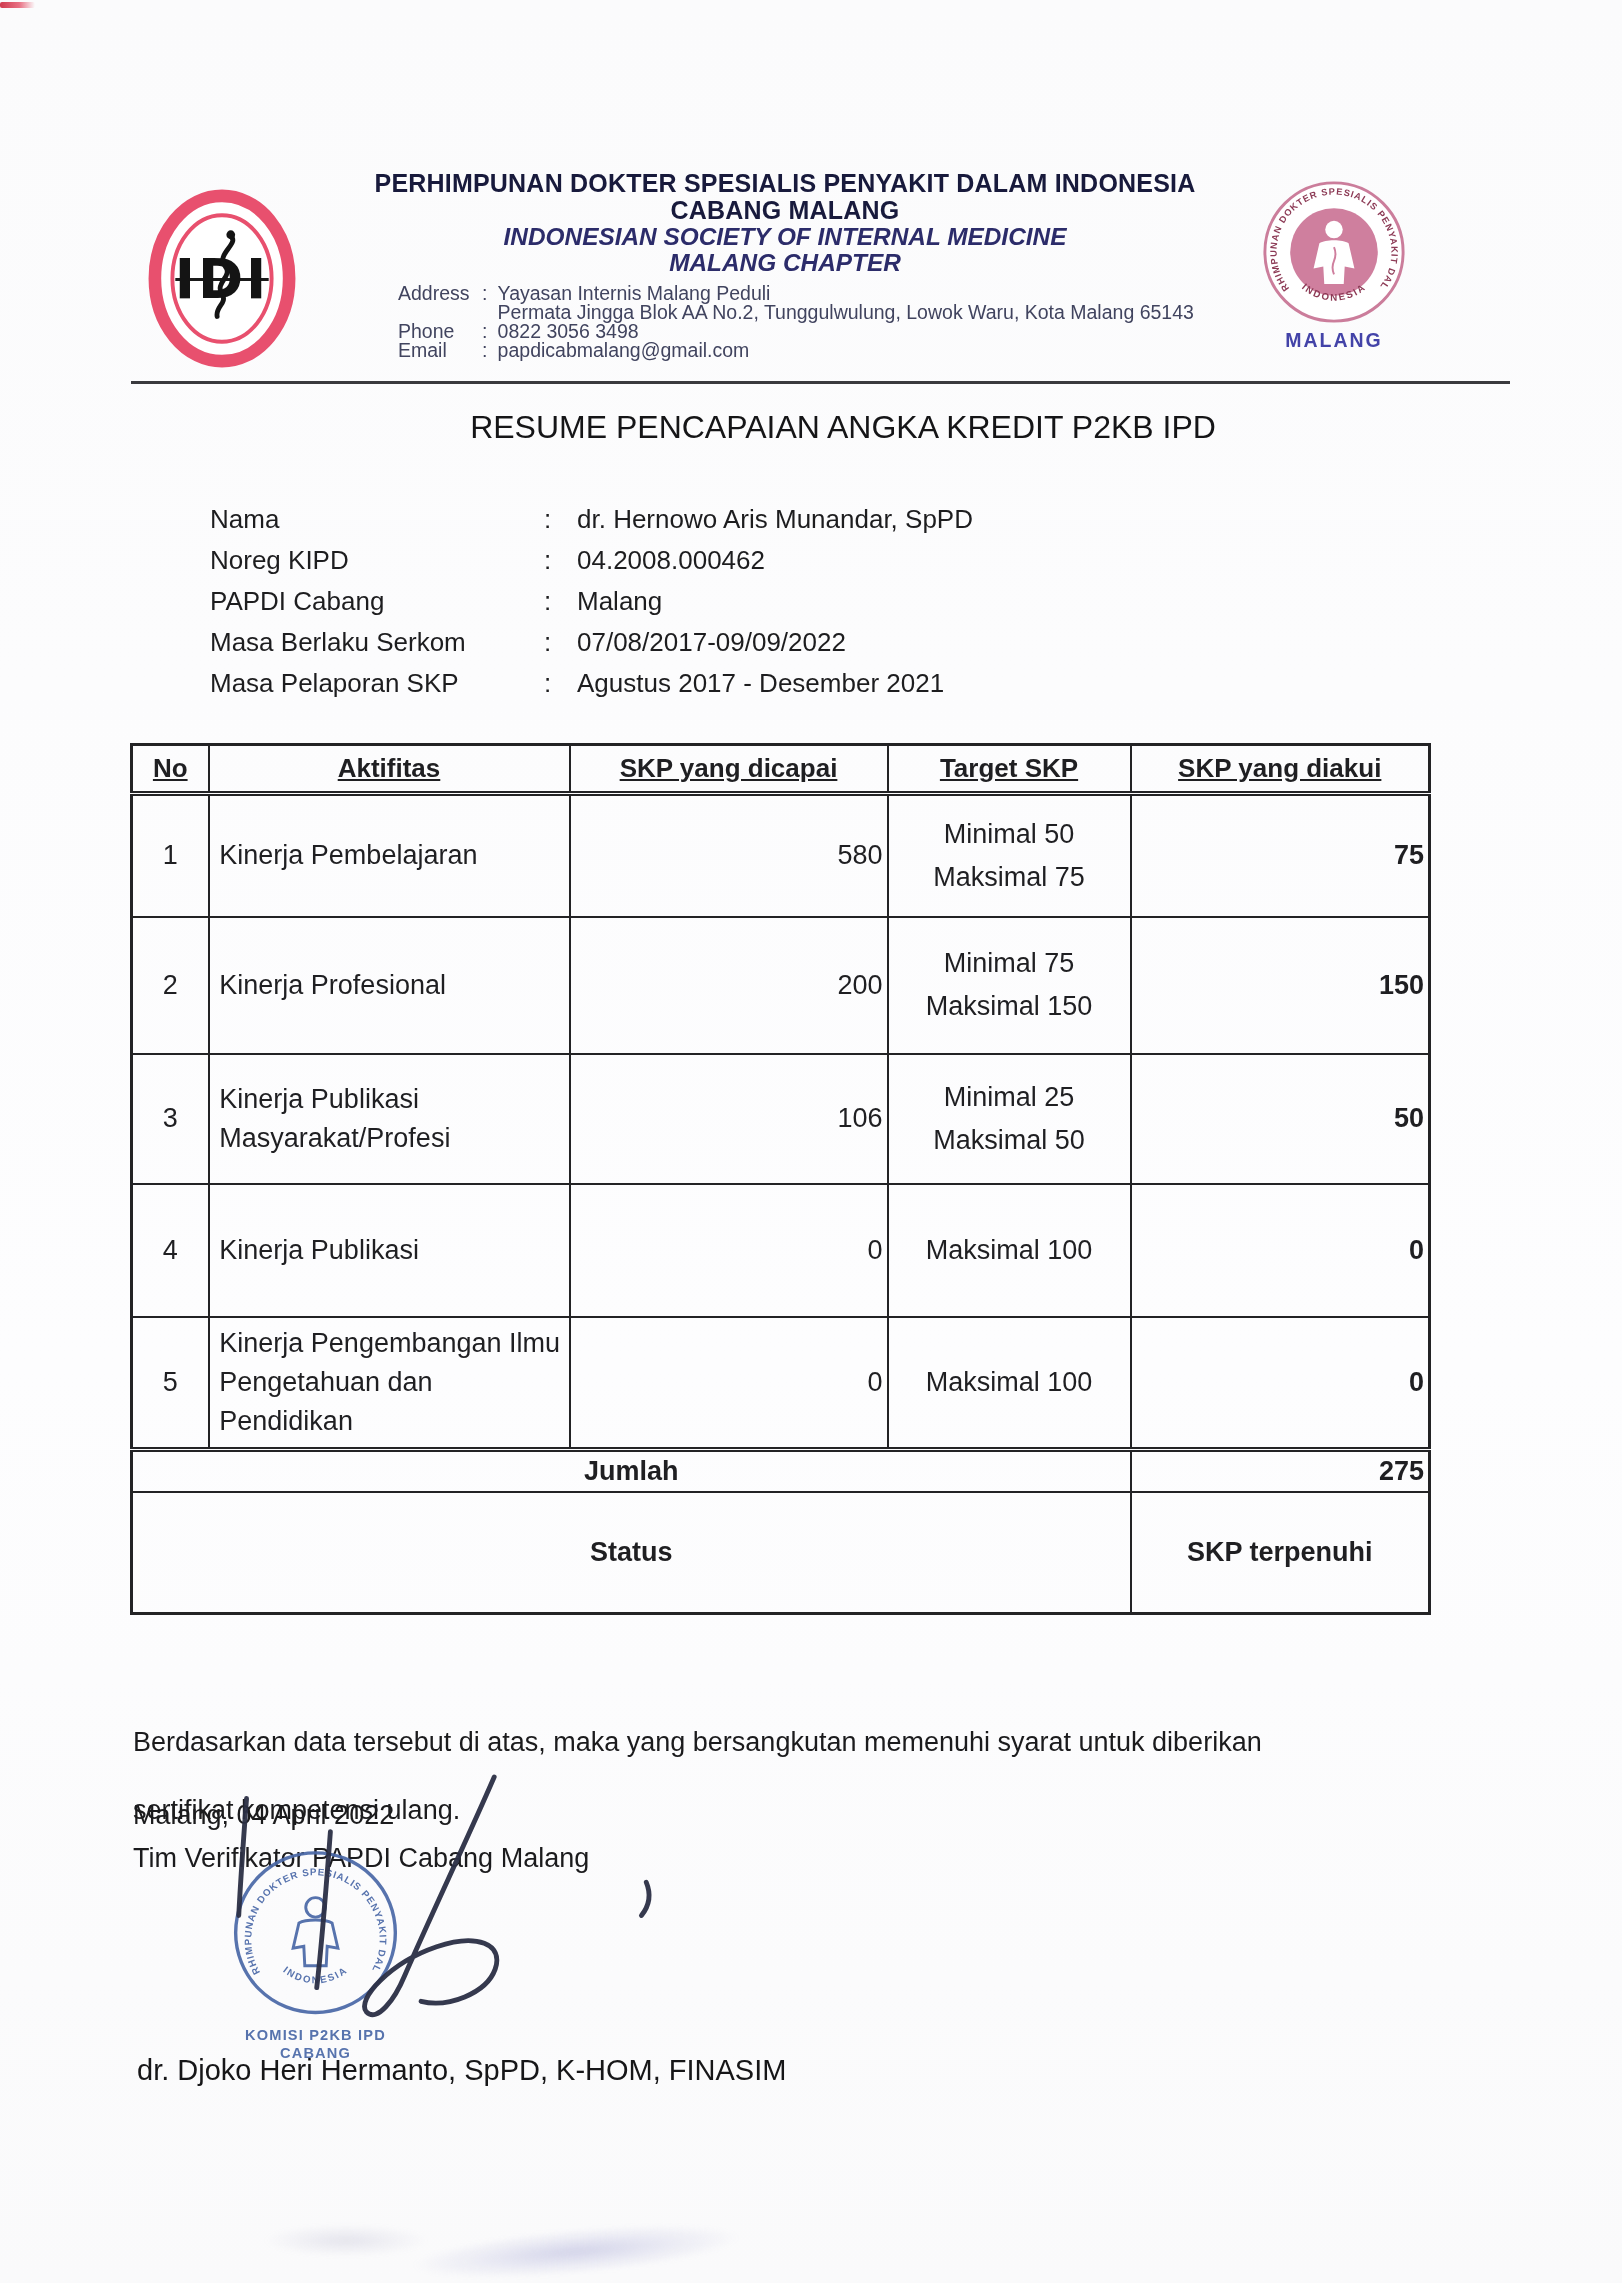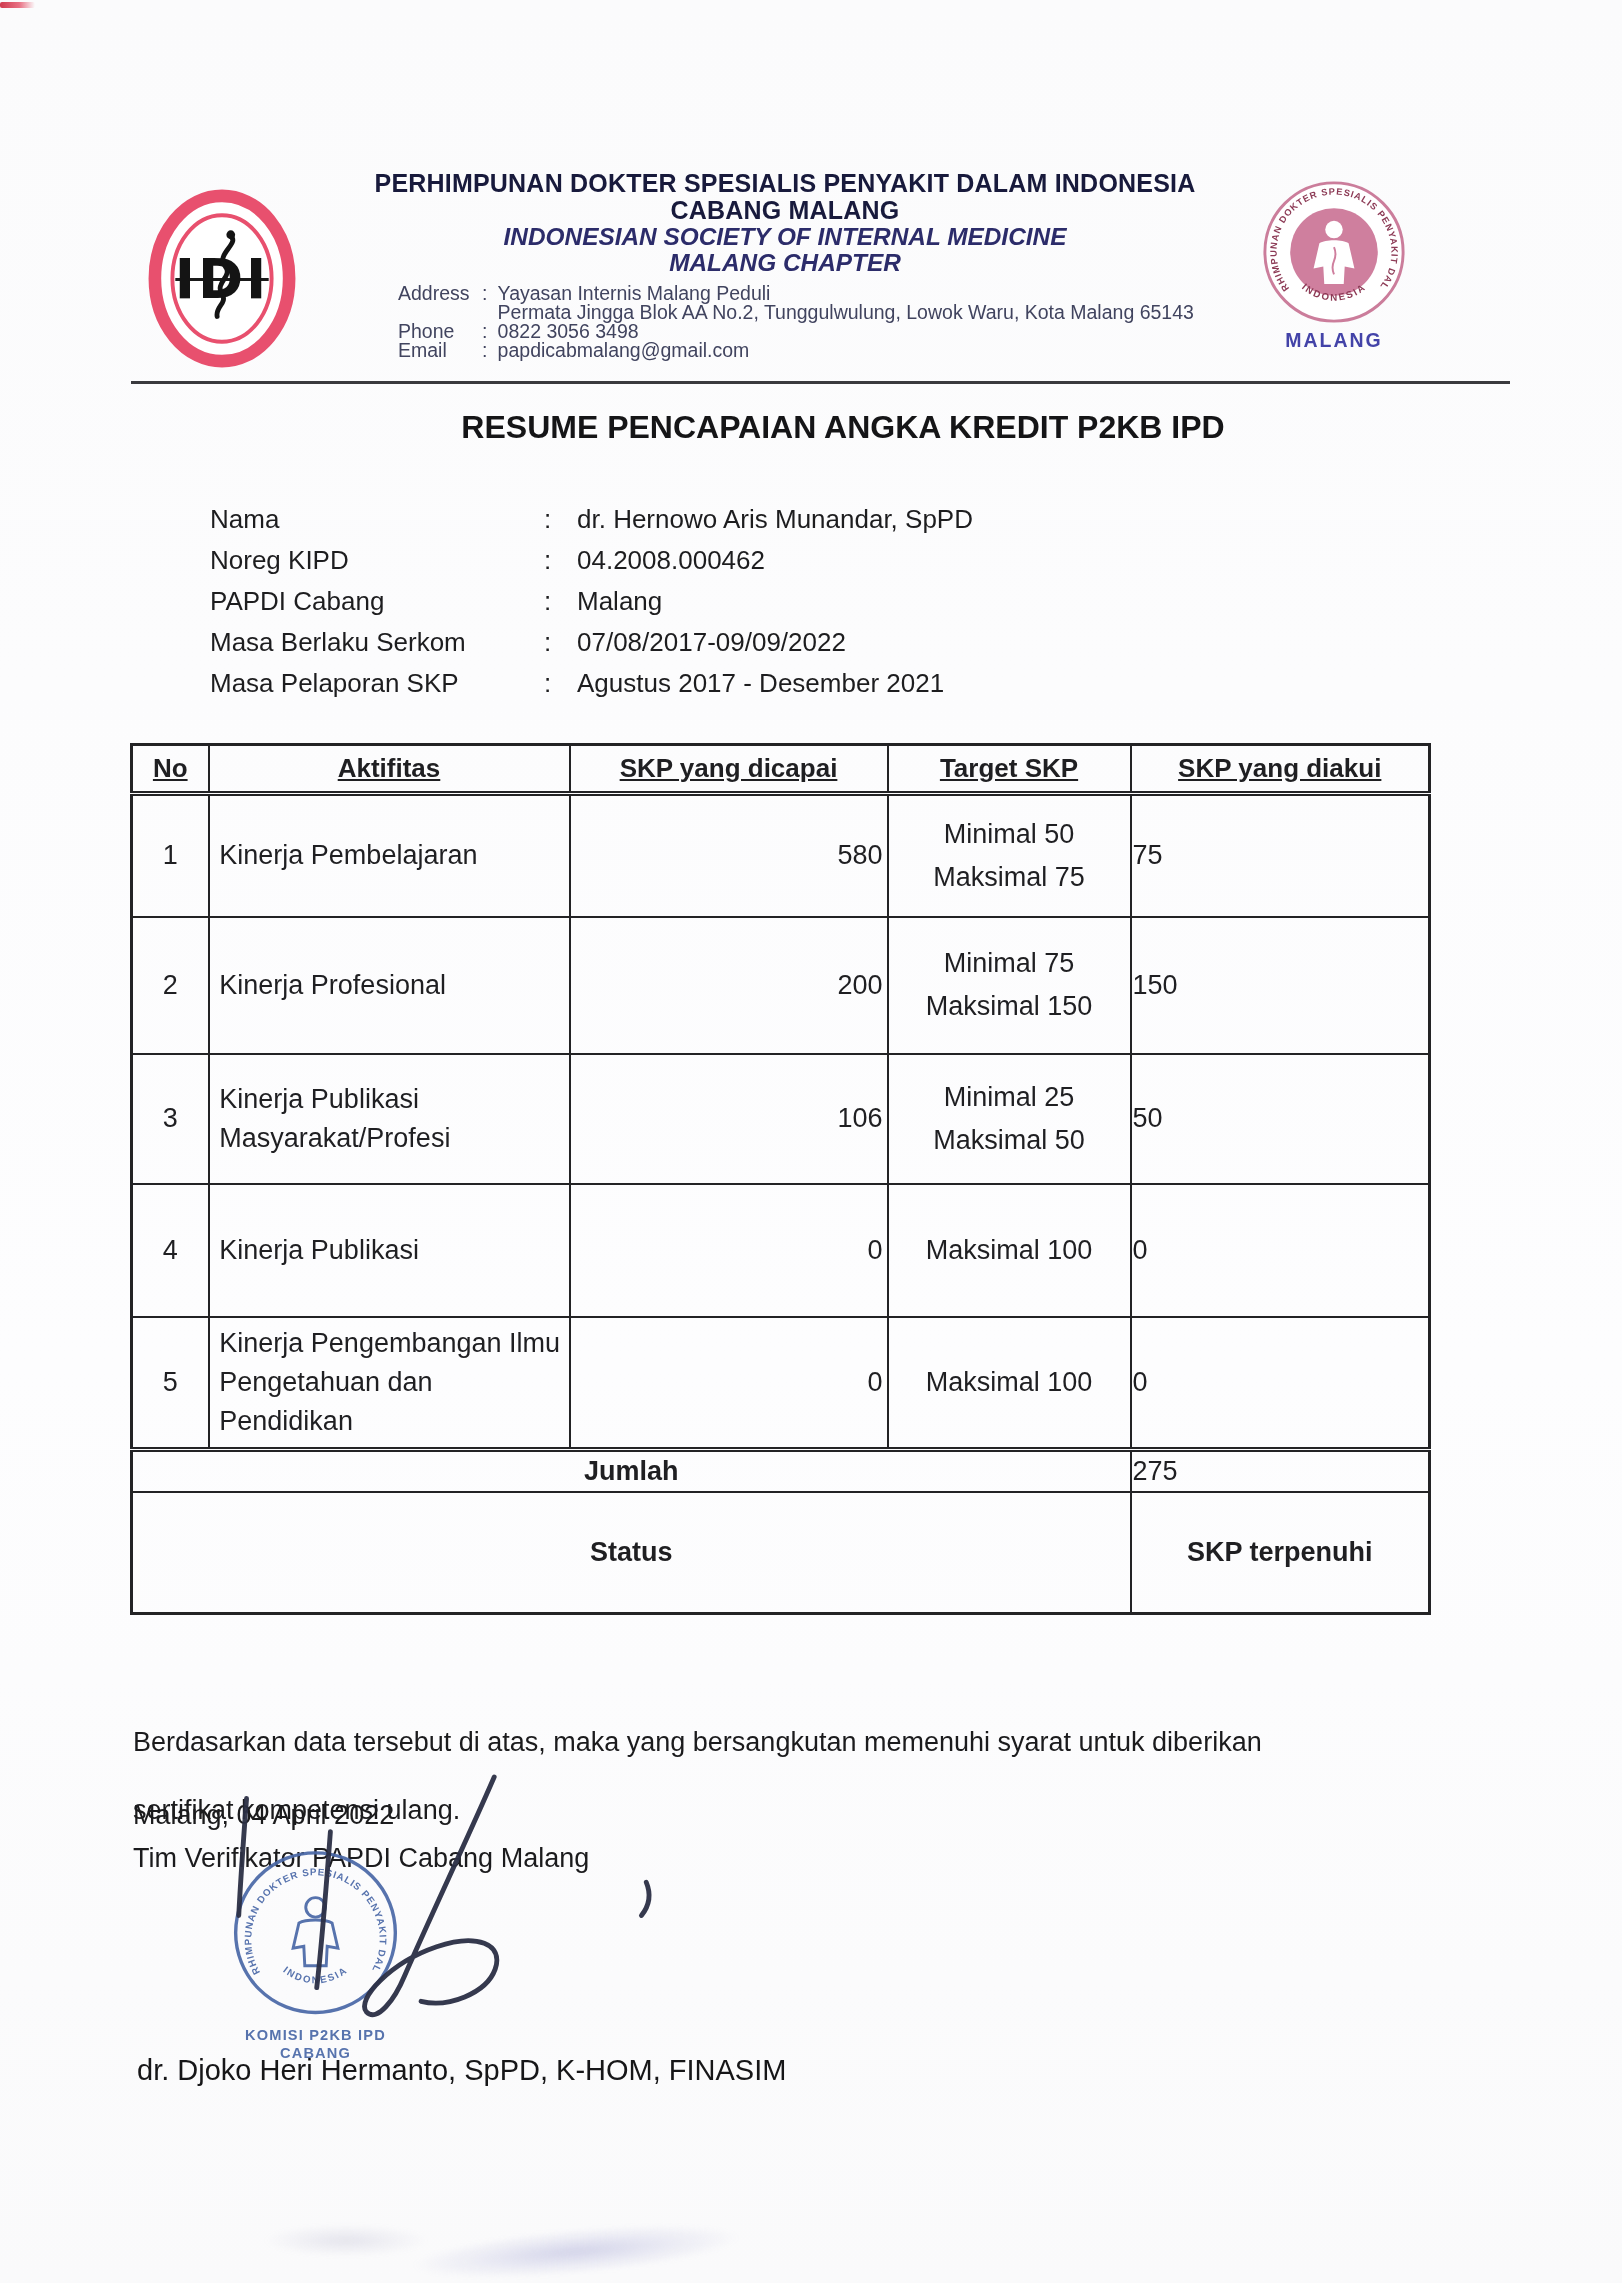--- a/index.html
+++ b/index.html
@@ -22,36 +22,36 @@
   .papdi-caption{margin-top:0px;font-size:19.5px;font-weight:bold;color:#4343a8;letter-spacing:2px;}
   .org-block{position:absolute;left:322px;top:170px;width:926px;text-align:center;}
   .org1,.org2{font-size:25px;font-weight:bold;color:#181a3c;line-height:27px;letter-spacing:0.2px;}
   .org3,.org4{font-size:24.4px;font-weight:bold;font-style:italic;color:#2c2c6a;line-height:26px;}
   .addr{position:absolute;left:398px;top:284px;display:grid;grid-template-columns:84px 15.6px 761px;
     font-size:19.5px;line-height:19px;color:#41445f;}
   .addr span{display:block;}
   .rule{position:absolute;left:131px;top:381px;width:1379px;height:2.9px;background:#3a3a3e;}
 
   .doc-title{position:absolute;left:419px;top:409px;width:848px;text-align:center;
-    font-size:32px;font-weight:bold;color:#151517;}
+    font-size:32px;font-weight:normal;color:#151517;}
 
   .info{position:absolute;left:210px;top:499px;font-size:26px;color:#1d1d1f;}
   .info-row{display:grid;grid-template-columns:334px 33px auto;height:41px;align-items:center;}
 
   
   .skp-table{position:absolute;left:130px;top:743px;width:1298px;border-collapse:collapse;
     table-layout:fixed;font-size:27px;color:#1f1f22;}
   .skp-table td{border:2.9px solid #232325;vertical-align:middle;overflow:hidden;}
   .skp-table{border:3.9px solid #232325;}
   .hrow td{font-weight:bold;text-align:center;height:43px;border-bottom:5.9px double #232325;font-size:26px;text-decoration:underline;}
   .c-no{text-align:center;}
   .c-akt{text-align:left;padding-left:9.8px;line-height:39px;}
   .c-cap{text-align:right;padding-right:3.9px;}
   .c-tgt{text-align:center;white-space:pre-line;line-height:43px;}
-  .c-aku{text-align:left;padding-right:3.9px;}
+  .c-aku{text-align:right;padding-right:3.9px;font-weight:bold;}
   .jrow td{height:37px;border-top:5.9px double #232325;}
   .jrow .j-label{font-weight:bold;text-align:center;}
   .srow td{height:117px;}
   .srow .s-label{font-weight:bold;text-align:center;margin-top:16px;}
   .srow .s-value{font-weight:bold;text-align:center;}
 
   .closing{position:absolute;left:133px;top:1681px;width:1170px;font-size:27px;line-height:68px;color:#1b1b1d;}
   .dateline{position:absolute;left:133px;top:1800px;font-size:27px;color:#1b1b1d;}
   .verifier{position:absolute;left:133px;top:1843px;font-size:27px;color:#1b1b1d;}
   .signer{position:absolute;left:137px;top:2054px;font-size:29px;color:#161618;}

